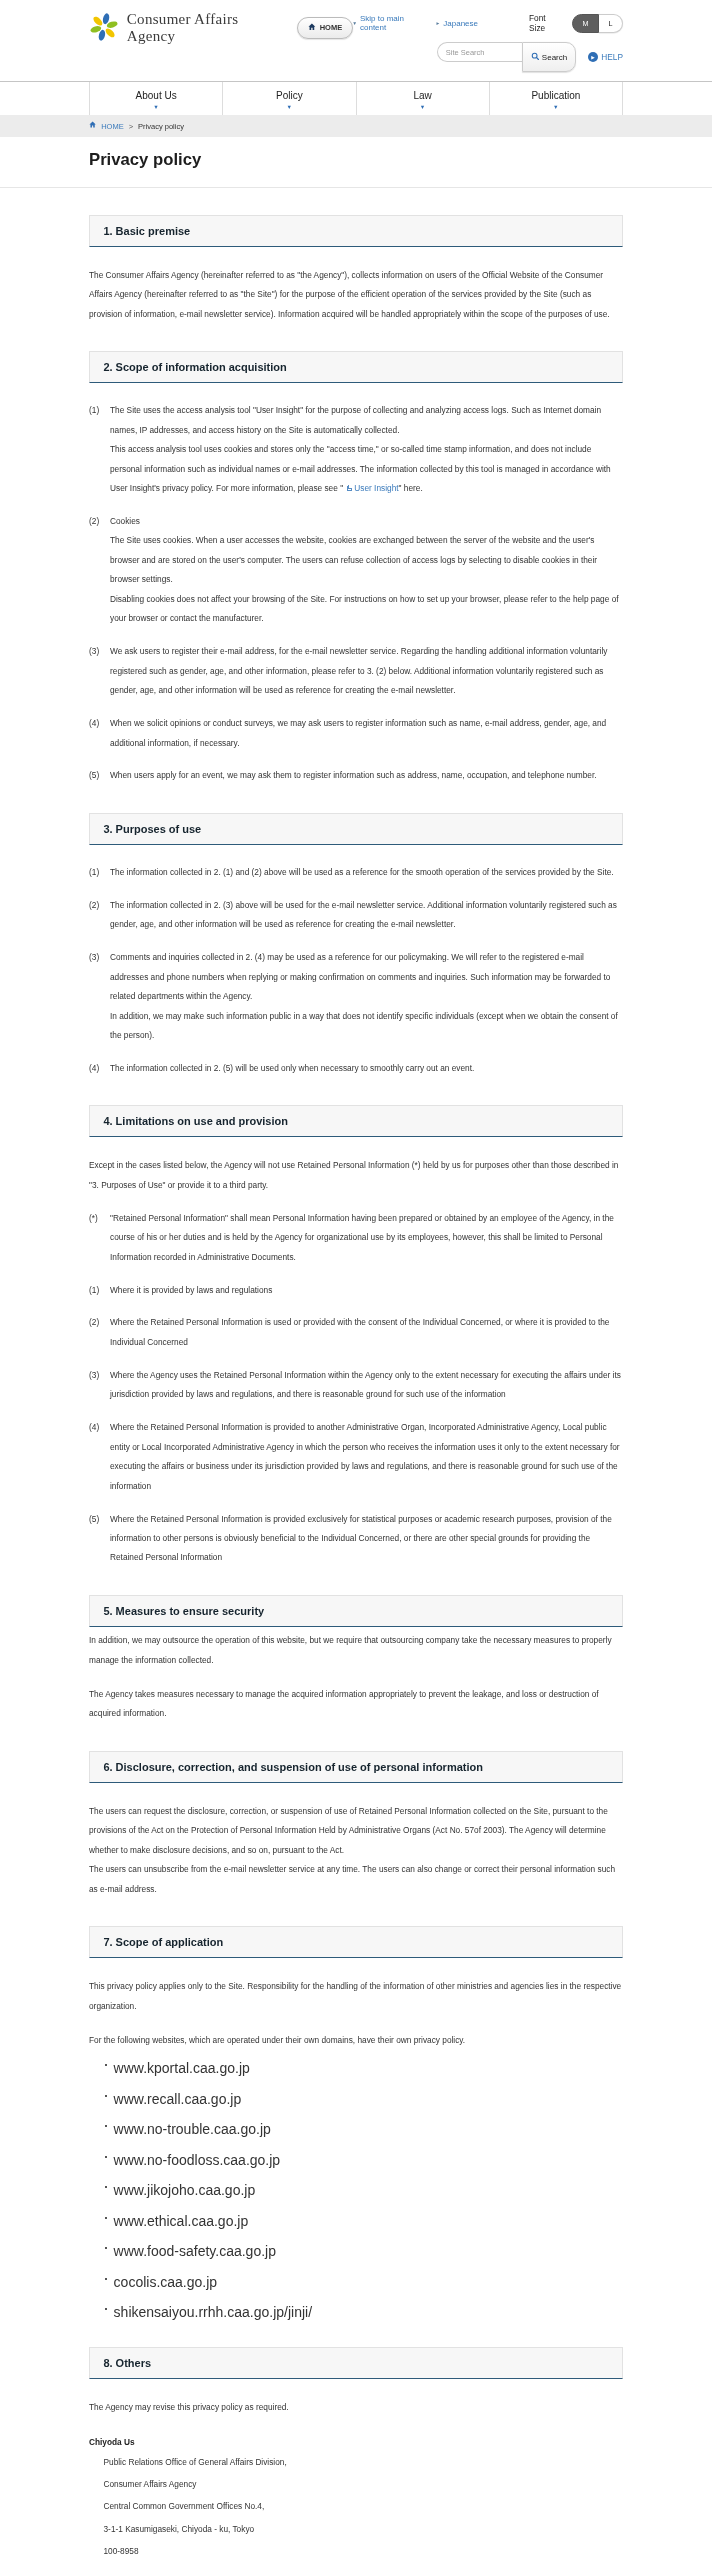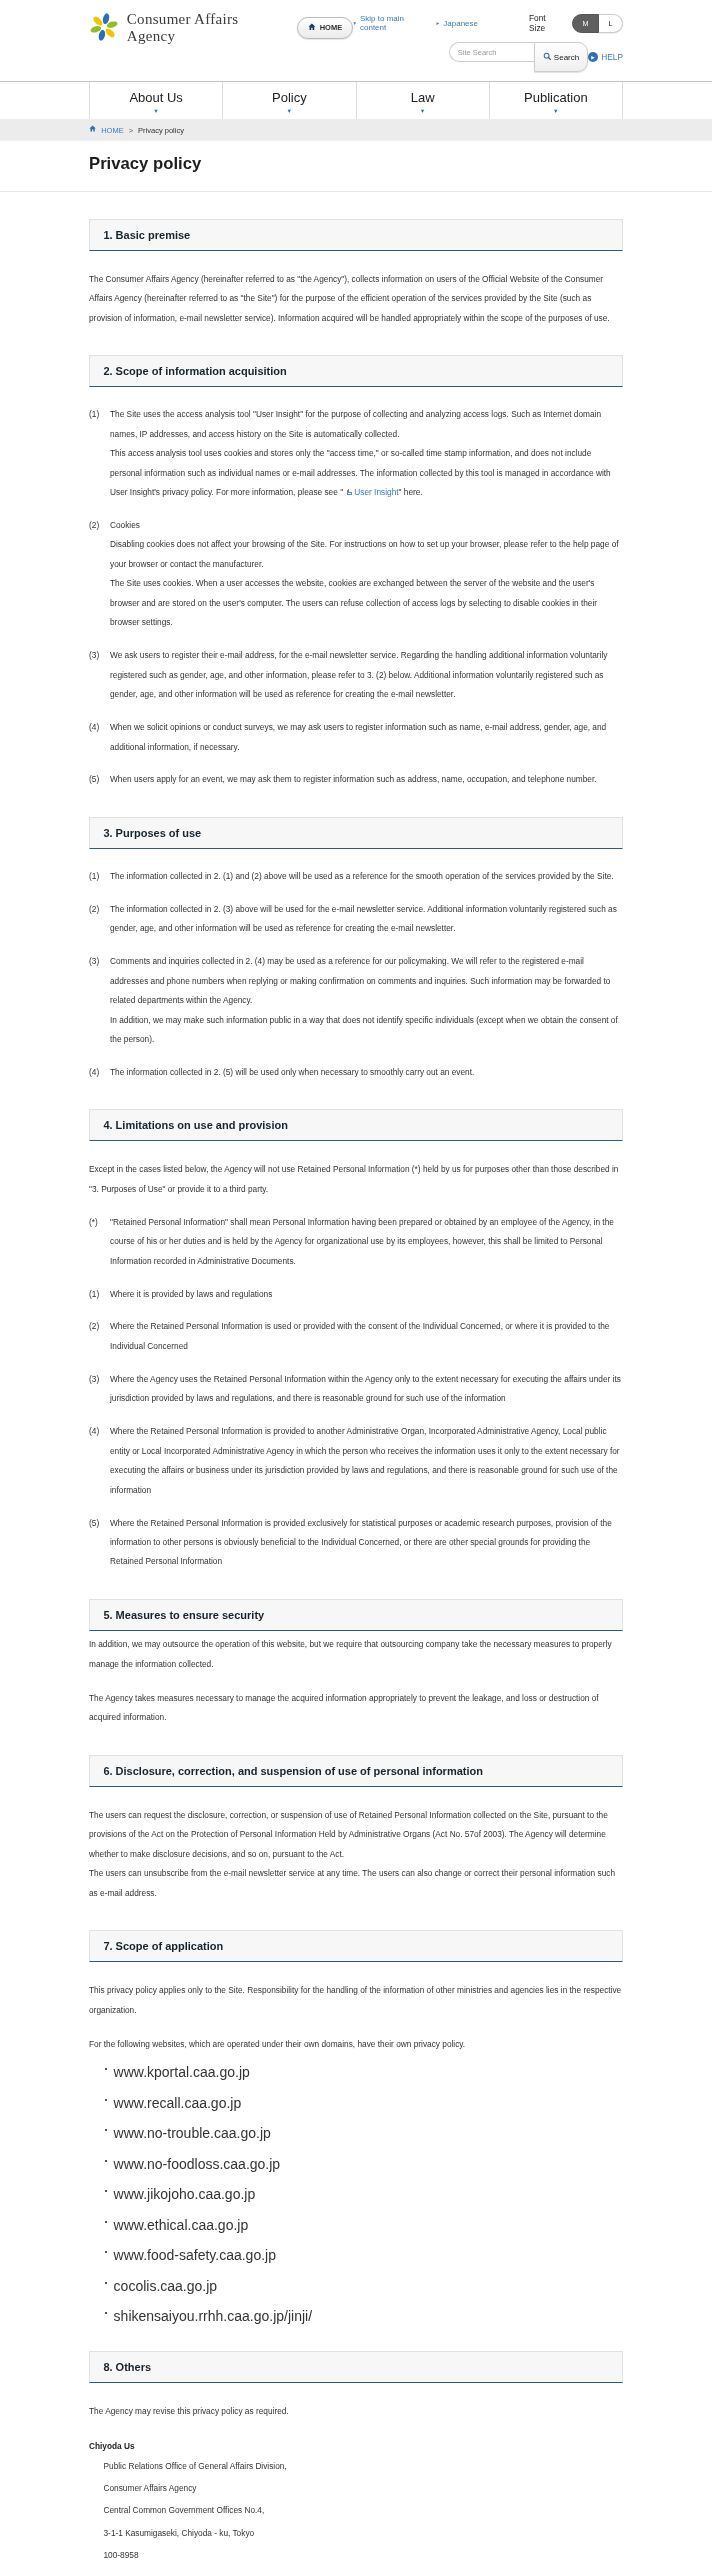--- a/index.html
+++ b/index.html
@@ -21,40 +21,40 @@
   .ctl-row1 { display:flex; justify-content:flex-end; align-items:center; gap:11px; font-size:8px; }
   .sm-link { color:#3a7abb; display:inline-flex; align-items:center; gap:4px; }
   .tri-down { color:#5b7e9e; font-size:5.6px; }
   .tri-right { color:#5b7e9e; font-size:5.6px; }
   .fs-label { color:#222; font-size:8.3px;padding-left:40px; }
   .fs-btns { display:inline-flex; }
   .fs-m { background:#5f5f5f; color:#fff; border:0.6px solid #555; border-radius:9.5px 0 0 9.5px;
     padding:3.9px 9.5px; font-size:7.2px; cursor:pointer; }
   .fs-l { background:#fff; color:#222; border:0.6px solid #ccc; border-left:0; border-radius:0 9.5px 9.5px 0;
     padding:3.9px 9.5px; font-size:7.2px; cursor:pointer; box-shadow:0 0.6px 1.1px rgba(0,0,0,.12); }
-  .ctl-row2 { margin-top:9px; display:flex; justify-content:flex-end; align-items:center; gap:0; }
+  .ctl-row2 { margin-top:9px; display:flex; justify-content:flex-end; align-items:center; gap:12px; }
   .searchbox { display:inline-flex; }
   .searchbox input { width:85px; height:20px; border:0.6px solid #ccc; border-right:0;
     border-radius:10px 0 0 10px; padding:0 7.8px; font-size:7.5px; color:#333; outline:none;
     font-family:"Liberation Sans",sans-serif; }
   .searchbox input::placeholder { color:#999; }
   .search-btn { display:inline-flex; align-items:center; gap:2.8px; border:0.6px solid #ccc;
     border-radius:0 10px 10px 0; background:linear-gradient(#fff,#efefef); padding:0 7.8px;
     font-size:8px; color:#222; height:30px; cursor:pointer;
     font-family:"Liberation Sans",sans-serif; box-shadow:0 0.6px 1.1px rgba(0,0,0,.12); }
   .help-link { display:inline-flex; align-items:center; gap:3.3px; color:#3a7abb; font-size:8.3px; }
   .circle-icon { width:10px; height:10px; background:#2f6eb5; border-radius:50%; color:#fff;
     font-size:4.5px; display:inline-flex; align-items:center; justify-content:center; flex:none; }
 
   
   nav { border-top:0.6px solid #c5c5c5; background:#fff; }
   .nav-row { display:flex; }
   .nav-item { flex:1; text-align:center; padding:7.8px 0 5.6px; border-left:0.6px solid #ddd; cursor:pointer; }
   .nav-item:last-child { border-right:0.6px solid #ddd; }
-  .nav-label { font-size:13px; color:#222; }
+  .nav-label { font-size:10px; color:#222; }
   .nav-arrow { display:block; color:#2f6eb5; font-size:5.6px; margin-top:2.8px; }
 
   
   .breadcrumb-bar { background:#ececec; padding:6.1px 0; font-size:7.5px; }
   .crumb-row { display:flex; align-items:center; gap:5px; }
   .crumb-row a { color:#3a7abb; }
   .crumb-sep { color:#555; }
   .crumb-current { color:#333; }
 
   
@@ -201,22 +201,22 @@
             <span class="nnum">(1)</span>
             <div class="nbody">
               <p class="nline">The Site uses the access analysis tool "User Insight" for the purpose of collecting and analyzing access logs. Such as Internet domain names, IP addresses, and access history on the Site is automatically collected.</p>
               <p class="nline"><span>This access analysis tool uses cookies and stores only the "access time," or so-called time stamp information, and does not include personal information such as individual names or e-mail addresses. The information collected by this tool is managed in accordance with User Insight's privacy policy. For more information, please see " </span><a class="inline-link"><span class="ext"></span><span>User Insight</span></a><span>" here.</span></p>
             </div>
           </div>
           <div class="nrow">
             <span class="nnum">(2)</span>
             <div class="nbody">
               <p class="nline">Cookies</p>
+              <p class="nline">The Site uses cookies. When a user accesses the website, cookies are exchanged between the server of the website and the user's browser and are stored on the user's computer. The users can refuse collection of access logs by selecting to disable cookies in their browser settings.</p>
               <p class="nline">Disabling cookies does not affect your browsing of the Site. For instructions on how to set up your browser, please refer to the help page of your browser or contact the manufacturer.</p>
-              <p class="nline">The Site uses cookies. When a user accesses the website, cookies are exchanged between the server of the website and the user's browser and are stored on the user's computer. The users can refuse collection of access logs by selecting to disable cookies in their browser settings.</p>
             </div>
           </div>
           <div class="nrow">
             <span class="nnum">(3)</span>
             <div class="nbody">
               <p class="nline">We ask users to register their e-mail address, for the e-mail newsletter service. Regarding the handling additional information voluntarily registered such as gender, age, and other information, please refer to 3. (2) below. Additional information voluntarily registered such as gender, age, and other information will be used as reference for creating the e-mail newsletter.</p>
             </div>
           </div>
           <div class="nrow">
             <span class="nnum">(4)</span>

